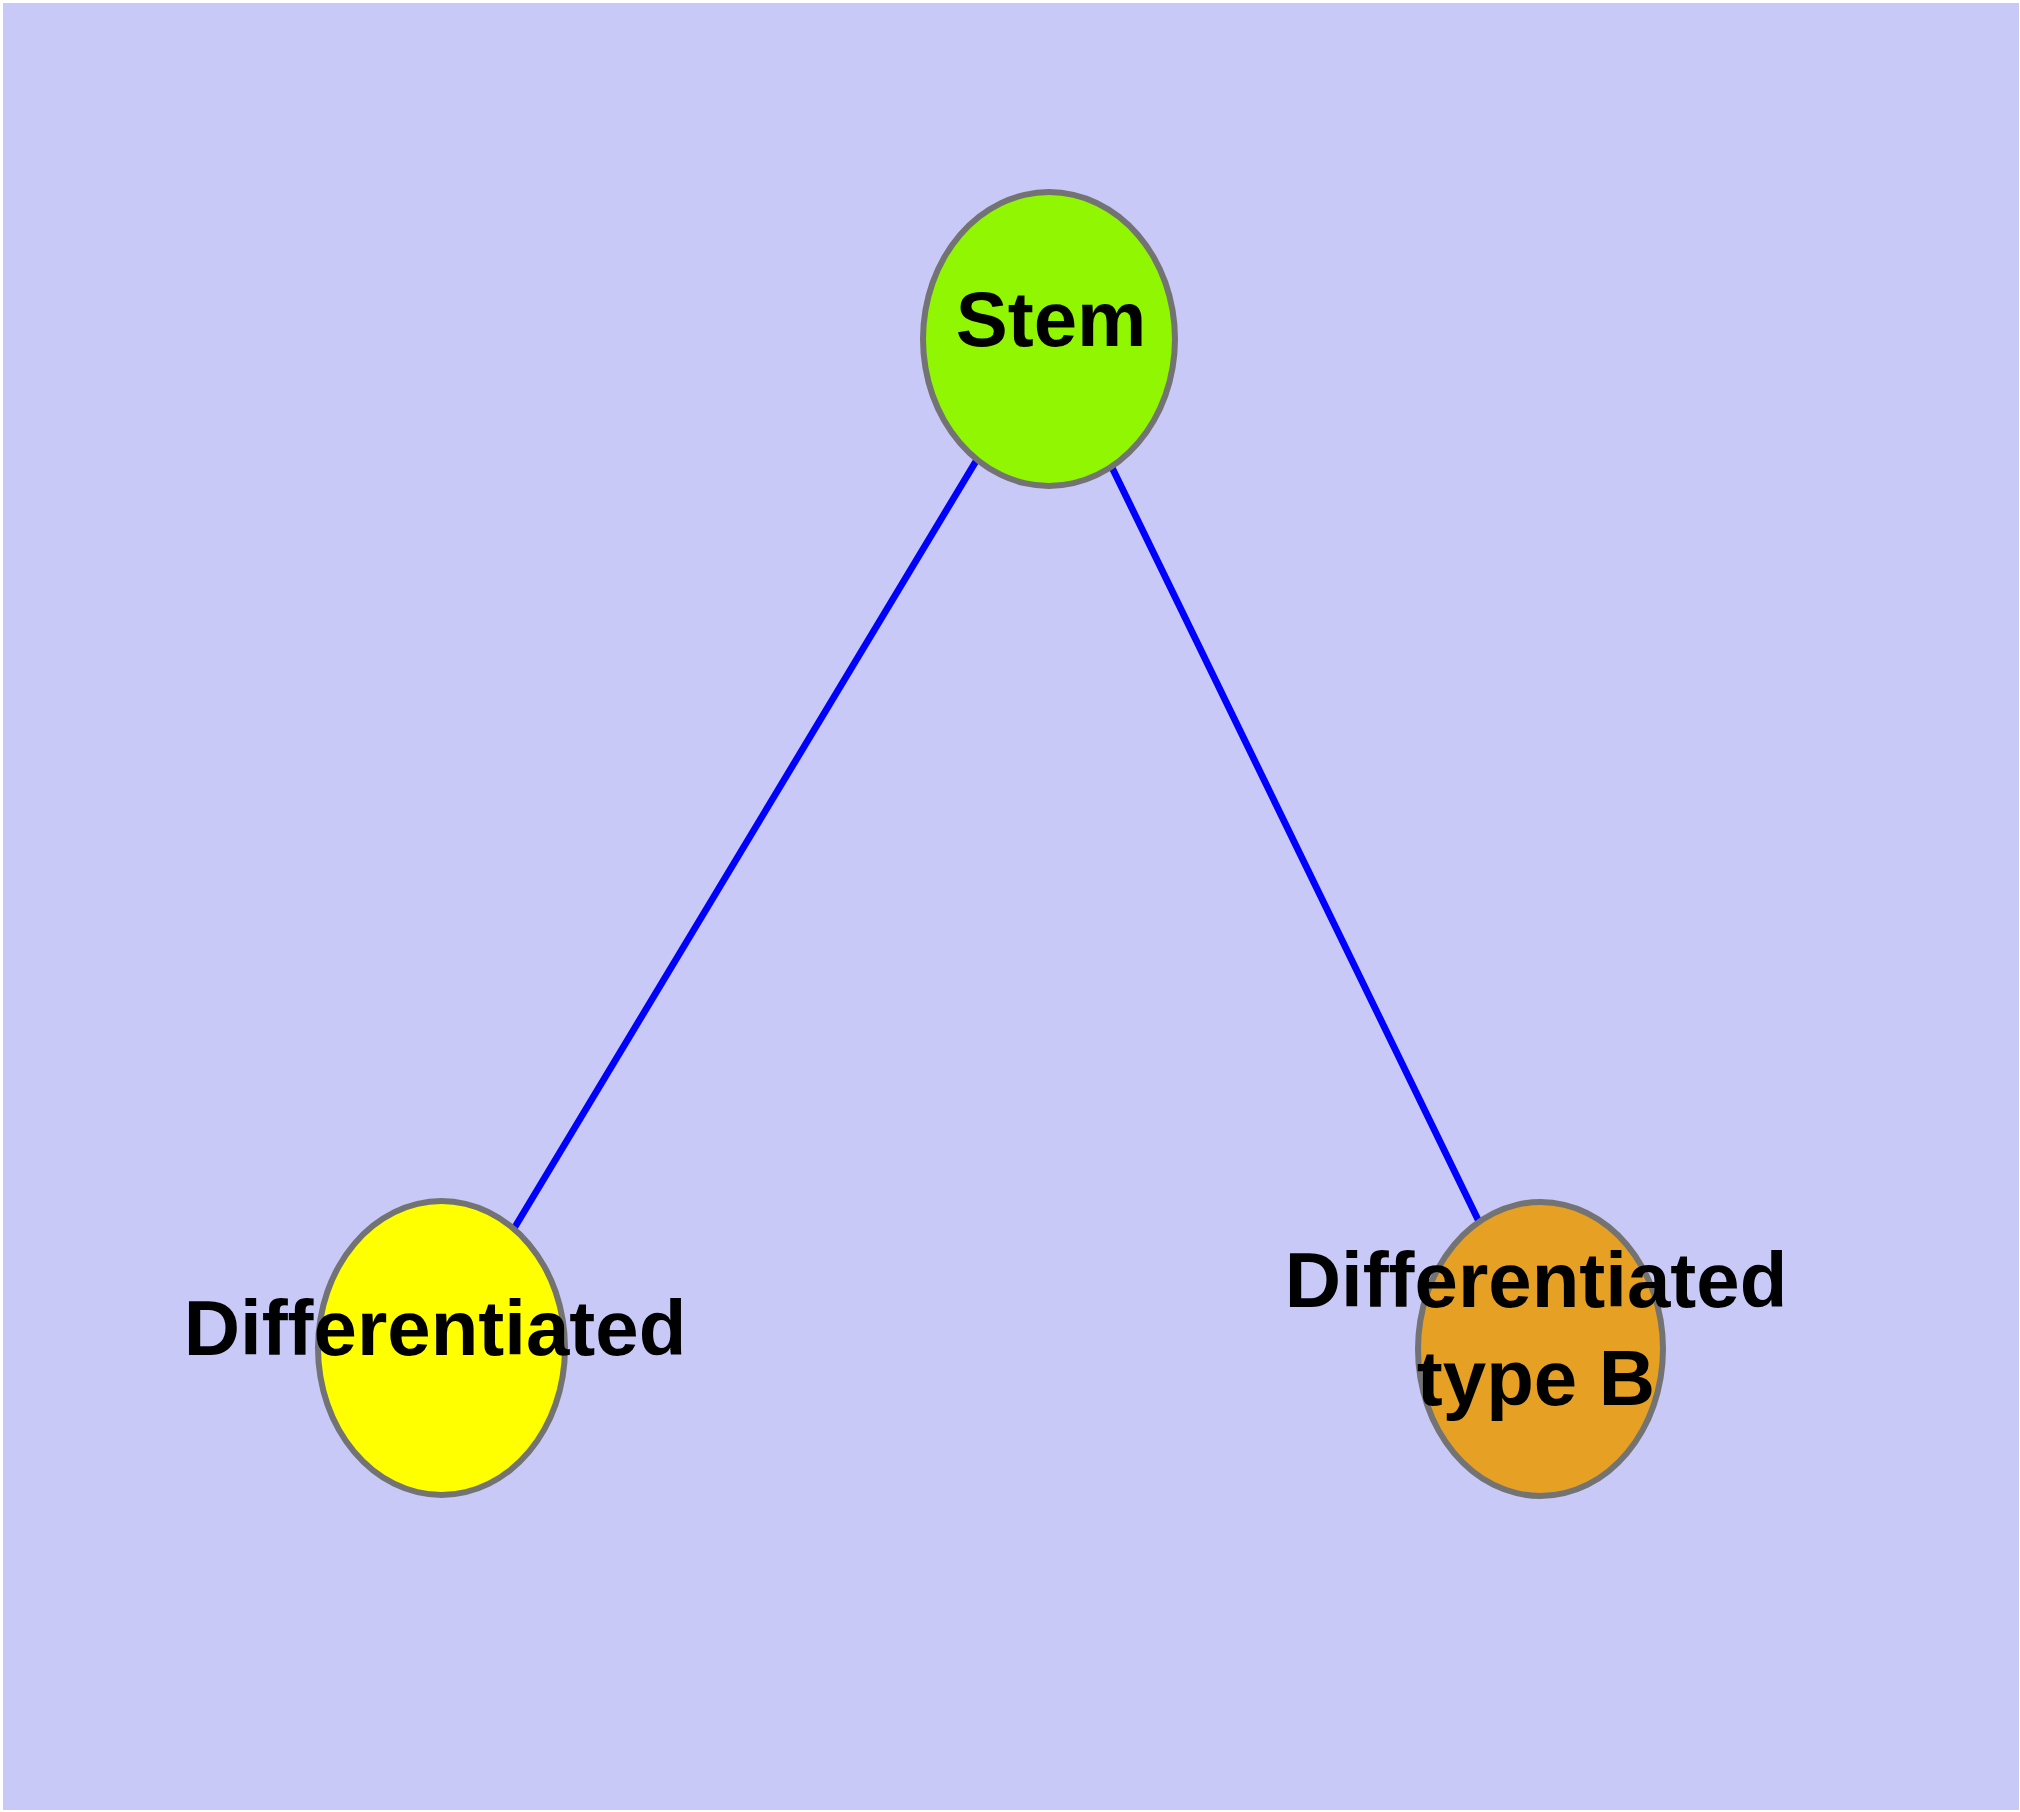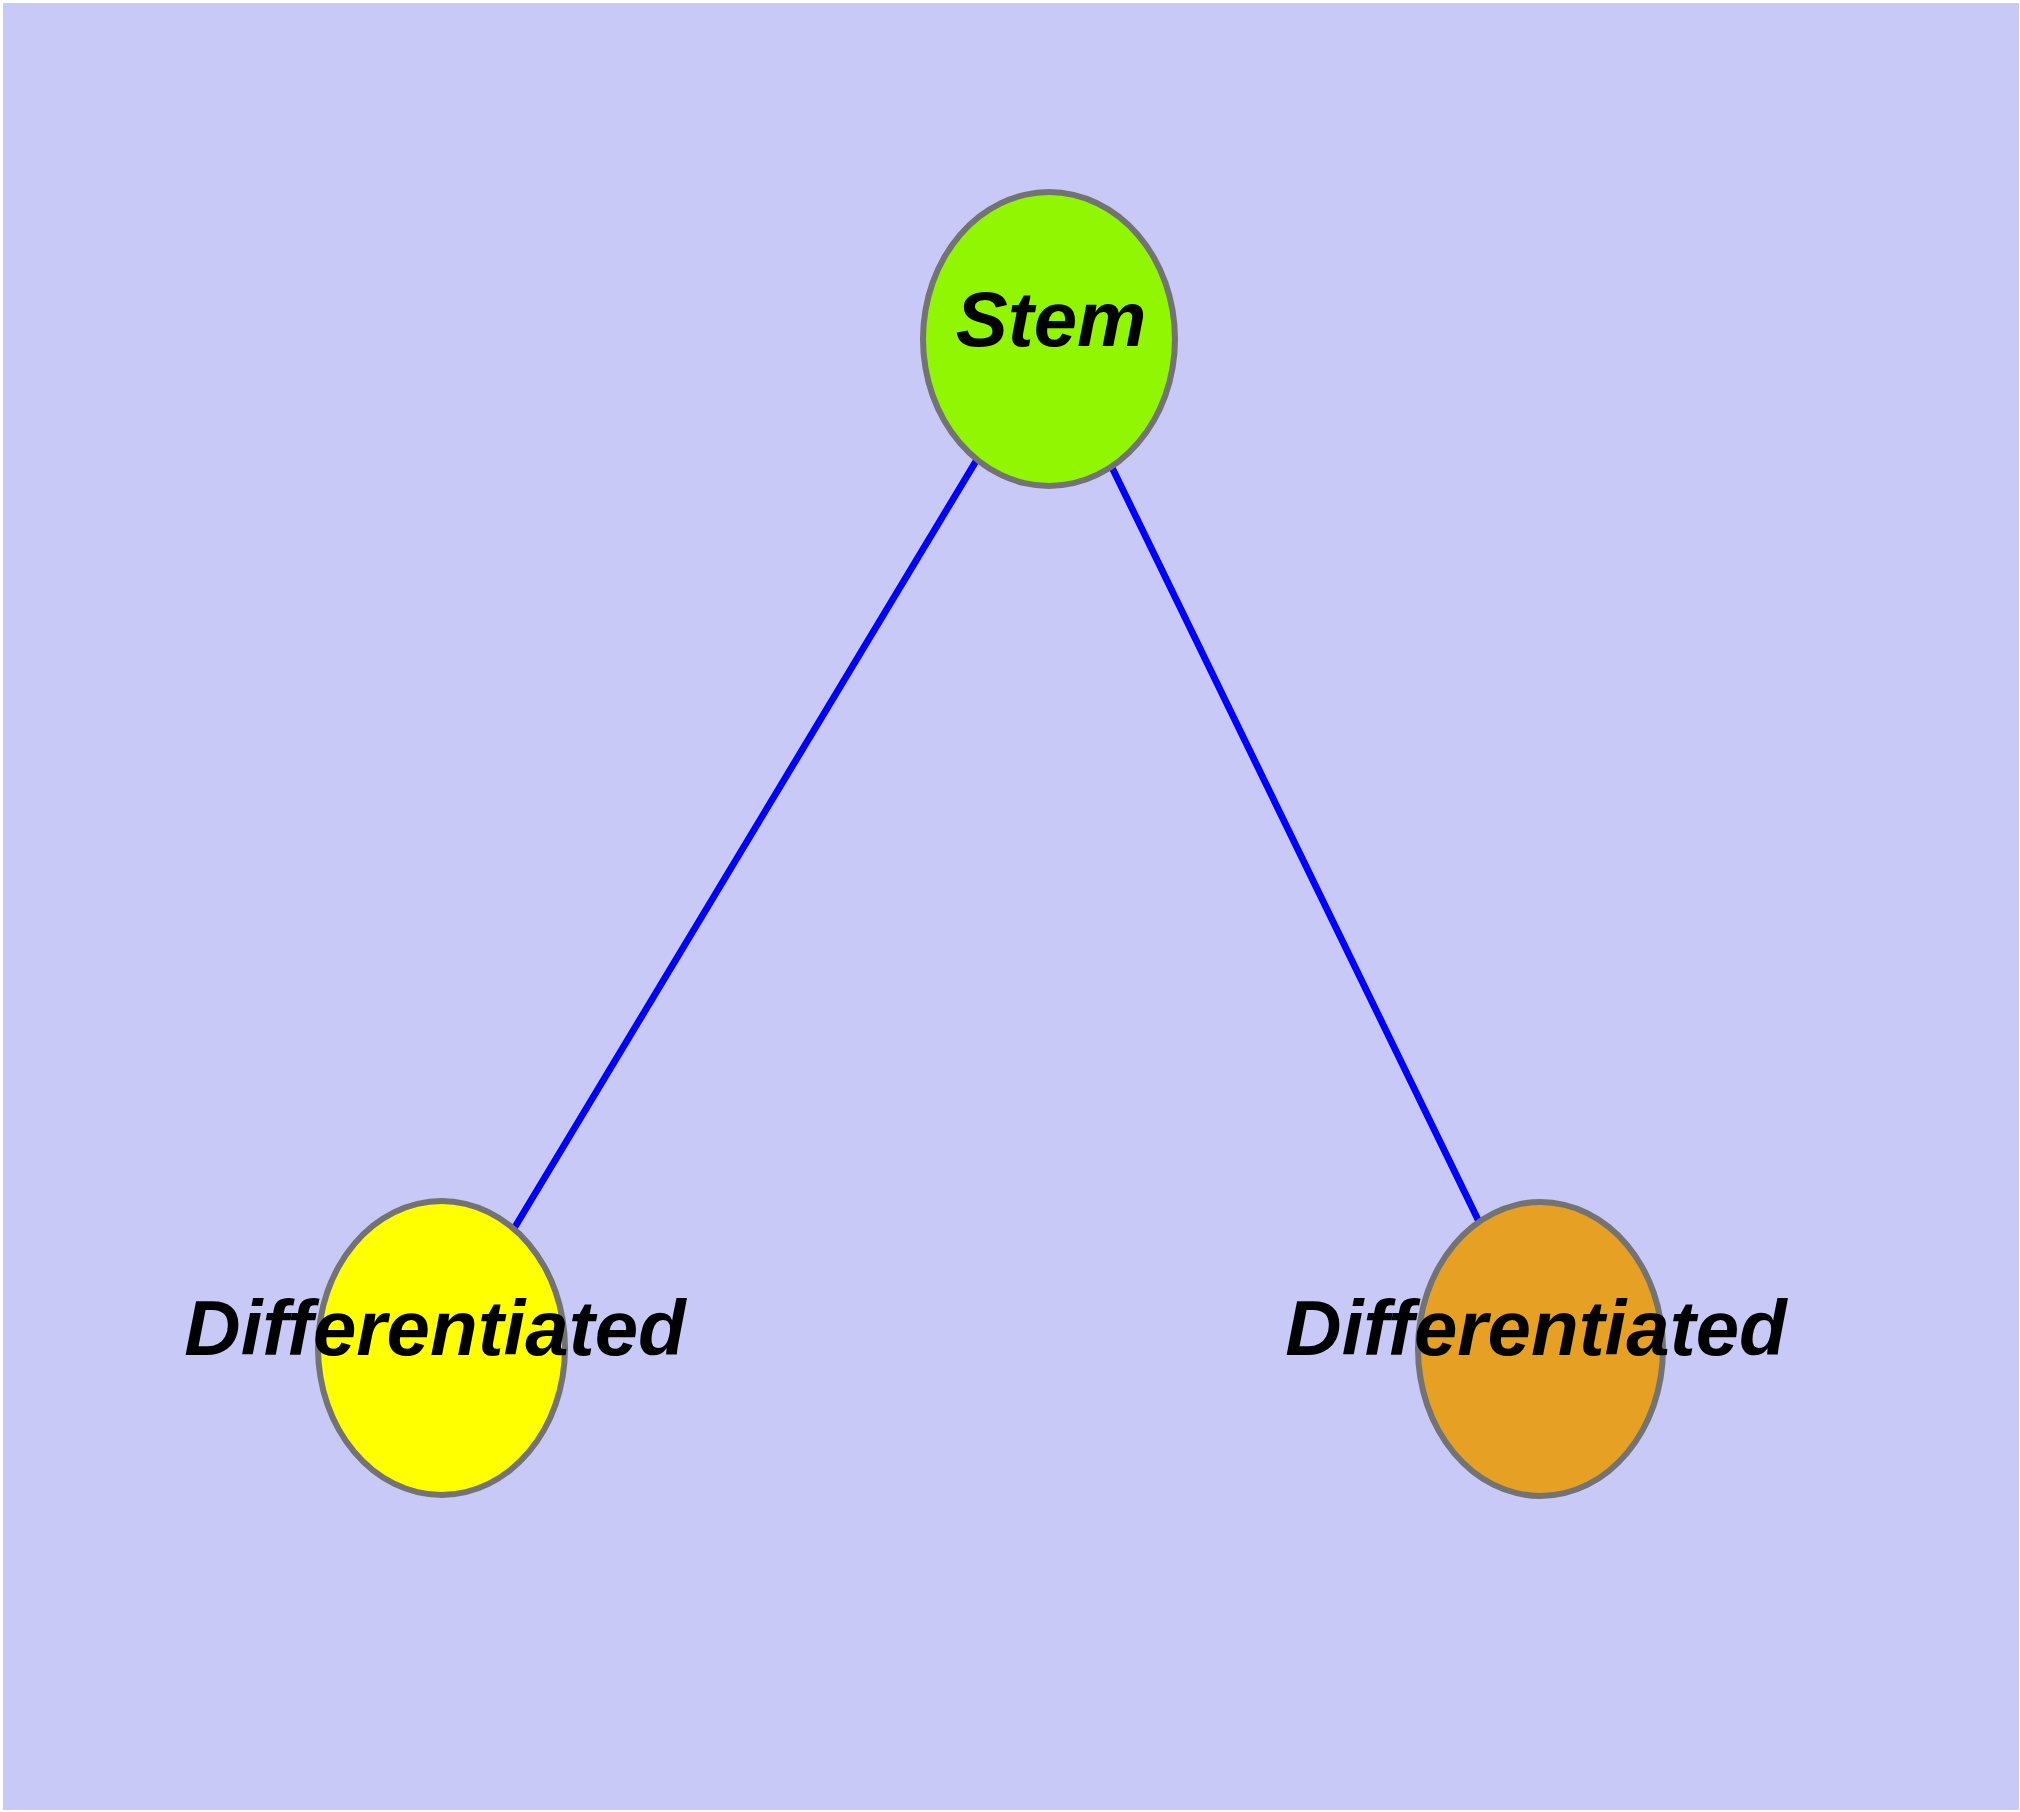--- a/index.html
+++ b/index.html
@@ -8,21 +8,20 @@
     background: #FFFFFF;
     width: 2021px;
     height: 1812px;
     font-family: "Liberation Sans", sans-serif;
   }
   #stage {
     position: relative;
     width: 2021px;
     height: 1812px;
     overflow: hidden;
-    font-style: italic;
   }
   .panel {
     position: absolute;
     left: 2.5px;
     top: 2.5px;
     right: 2.5px;
     bottom: 2.5px;
   }
   #edges-layer {
     position: absolute;
@@ -82,16 +81,17 @@
   <div id="label-stem" class="node-label">
     <span>Stem</span>
   </div>
 
   <div id="label-type-a" class="node-label">
     <span style="display:block">Differentiated</span>
   </div>
 
   <div id="label-type-b" class="node-label">
     <span style="display:block">Differentiated</span>
+    <span style="display:block">type B</span>
   </div>
 
 </div>
 
 
 </body></html>

